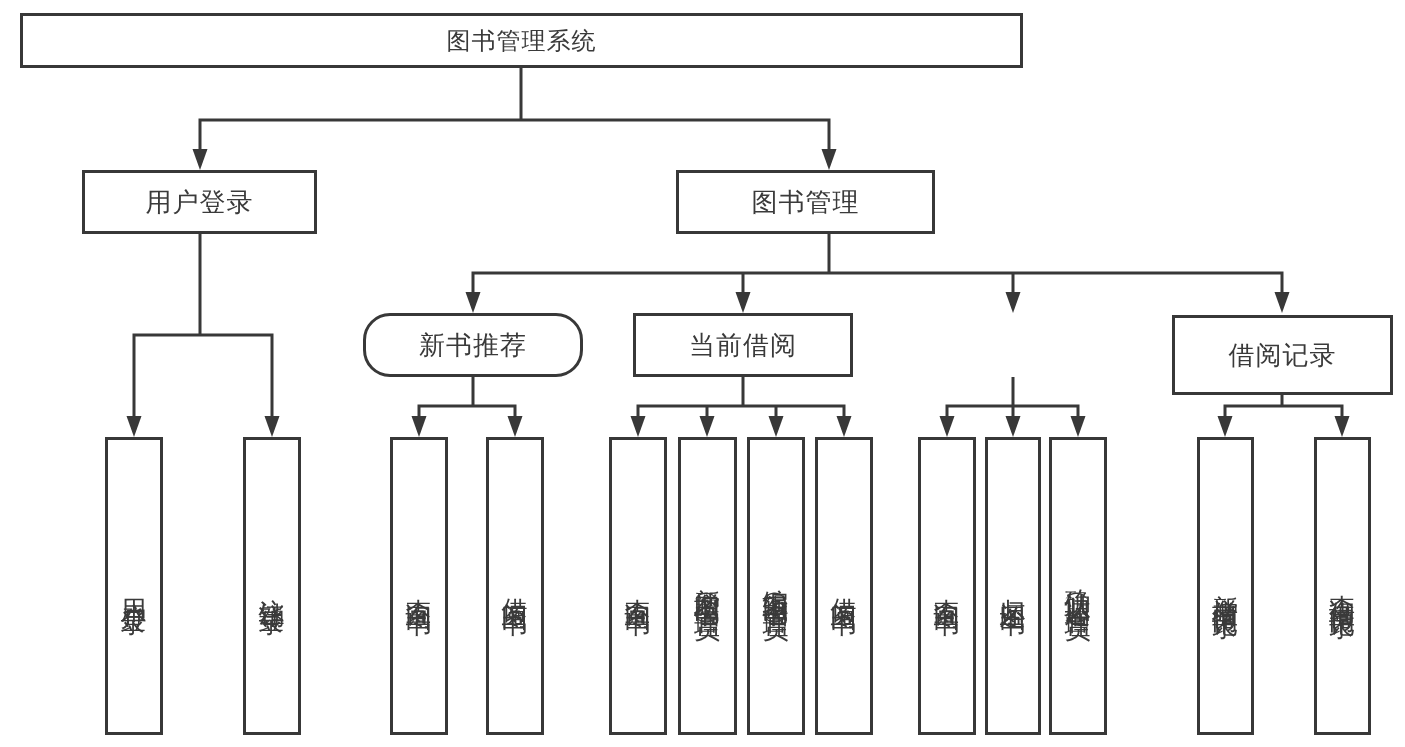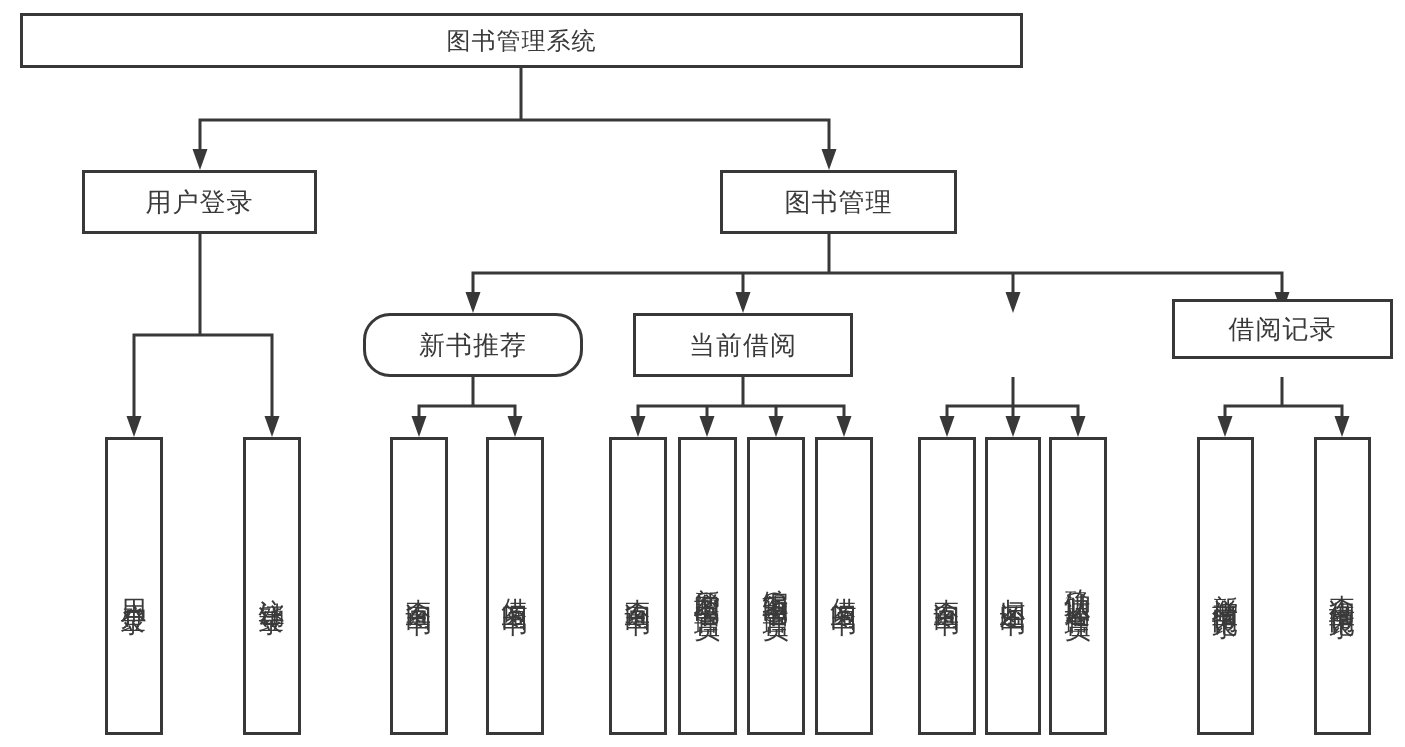--- a/index.html
+++ b/index.html
@@ -94,25 +94,25 @@
       <use href="#ah" transform="translate(1013,437)"></use>
       <use href="#ah" transform="translate(1078,437)"></use>
       <use href="#ah" transform="translate(1225,437)"></use>
       <use href="#ah" transform="translate(1342,437)"></use>
     </g>
   </svg>
 
   <div class="hbox root" style="left:20px;top:13px;width:1003px;height:55px;">图书管理系统</div>
 
   <div class="hbox" style="left:82px;top:170px;width:235px;height:64px;">用户登录</div>
-  <div class="hbox" style="left:720px;top:170px;width:237px;height:64px;">图书管理</div>
+  <div class="hbox" style="left:676px;top:170px;width:259px;height:64px;">图书管理</div>
 
   <div class="hbox" style="left:363px;top:313px;width:220px;height:64px;border-radius:27px;">新书推荐</div>
   <div class="hbox" style="left:633px;top:313px;width:220px;height:64px;">当前借阅</div>
-  <div class="hbox" style="left:1172px;top:299px;width:221px;height:60px;">借阅记录</div>
+  <div class="hbox" style="left:1172px;top:315px;width:221px;height:80px;">借阅记录</div>
 
   <div class="vbox" style="left:105px;">
     <span>用户登录</span>
   </div>
   <div class="vbox" style="left:243px;">
     <span>注销登录</span>
   </div>
 
   <div class="vbox" style="left:390px;">
     <span>查询图书</span>

